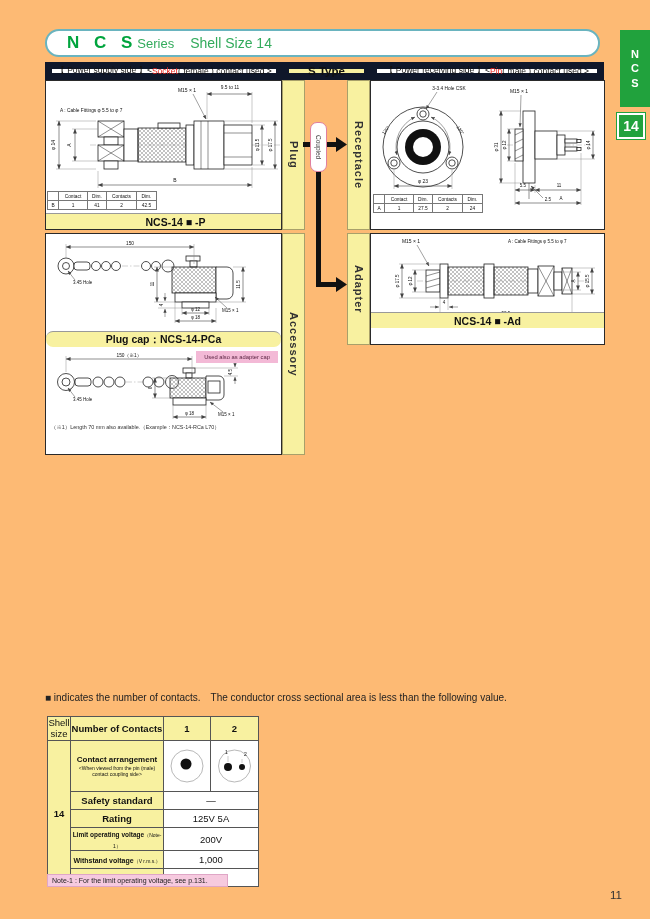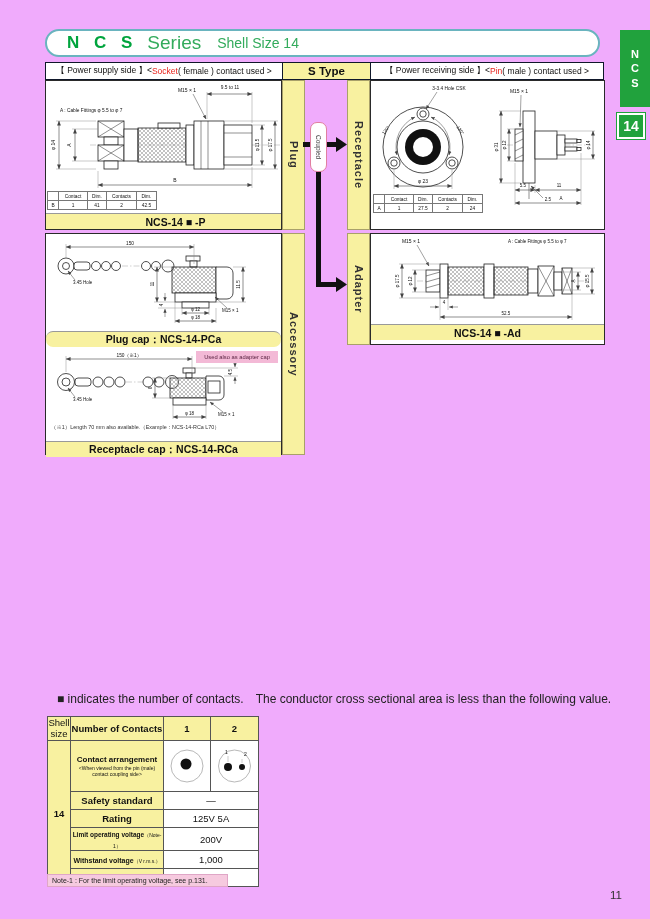--- a/index.html
+++ b/index.html
@@ -1,35 +1,35 @@
 <!DOCTYPE html>
 <html><head>
 <meta charset="utf-8">
 <style>
   html,body{margin:0;padding:0;background:#fff;}
-  .page{position:relative;width:650px;height:919px;background:#f0abfc;overflow:hidden;
+  .page{position:relative;width:650px;height:919px;background:#fdba74;overflow:hidden;
         font-family:"Liberation Sans",sans-serif;color:#111;}
   .abs{position:absolute;}
 
   
   .title-box{left:45px;top:29px;width:555px;height:28px;border:2px solid #6ab4bf;
     border-radius:14px;box-sizing:border-box;display:flex;align-items:center;padding-left:20px;background:#fff;}
   .brand{color:#00a43d;font-weight:bold;font-size:17px;letter-spacing:5px;}
-  .series{color:#33ab5c;font-size:19px;margin-left:10px;}
+  .series{color:#33ab5c;font-size:13px;margin-left:0;}
   .shellsz{color:#33ab5c;font-size:14px;margin-left:16px;}
 
   .side-tab{left:620px;top:30px;width:30px;height:77px;background:#21a23d;color:#fff;
     display:flex;align-items:center;justify-content:center;font-weight:bold;font-size:11px;
     line-height:1.3;white-space:pre-line;text-align:center;}
   .side-badge{left:617px;top:113px;width:28px;height:26px;background:#21a23d;border:2px solid #fff;
     box-shadow:0 0 0 1px #21a23d;box-sizing:border-box;color:#fff;font-weight:bold;font-size:14px;
     display:flex;align-items:center;justify-content:center;}
 
   
-  .th-cell{top:62px;height:18px;border:1px solid #0f172a;box-sizing:border-box;background:#fff;
+  .th-cell{top:62px;height:18px;border:7px solid #0f172a;box-sizing:border-box;background:#fff;
     display:flex;align-items:center;justify-content:center;font-size:8.5px;white-space:nowrap;}
   .th-left{left:45px;width:238px;}
   .th-mid{left:282px;width:89px;background:#f8f1a0;font-weight:bold;font-size:11.5px;}
   .th-right{left:370px;width:234px;}
   .red{color:#e8231d;}
 
   
   .vbar{background:#f8f1a0;border:1px solid #a8a06a;box-sizing:border-box;
     display:flex;align-items:center;justify-content:center;}
   .vbar span{writing-mode:vertical-rl;font-weight:bold;font-size:11px;color:#333;letter-spacing:1px;}
@@ -57,21 +57,21 @@
   
   .mini{position:absolute;border-collapse:collapse;font-size:4.8px;background:#fff;z-index:2;}
   .mini td{border:1px solid #777;text-align:center;padding:0 1px;height:8px;}
 
   
   .tag{left:196px;top:351px;width:82px;height:12px;background:#f3b9d6;color:#5a2442;font-size:5.8px;
     display:flex;align-items:center;justify-content:center;z-index:2;}
   .capnote{left:51px;top:424px;font-size:5.4px;color:#333;z-index:2;}
 
   
-  .intro{left:57px;top:691px;font-size:12px;color:#222;}
+  .intro{left:45px;top:691px;font-size:10px;color:#222;}
   .spec{position:absolute;left:47px;top:716px;border-collapse:collapse;background:#fff;table-layout:fixed;}
   .spec td{border:1px solid #555;padding:0;text-align:center;vertical-align:middle;font-size:9.5px;}
   .spec .y{background:#f8f1a0;}
   .shellh{font-size:6px;line-height:1.15;white-space:pre-line;}
   .shellv{font-size:15px;font-weight:bold;}
   .noc{font-weight:bold;font-size:9px;}
   .colh{font-weight:bold;font-size:10px;}
   .lbl{font-weight:bold;}
   .s8{font-size:8px;} .s95{font-size:9.5px;} .s65{font-size:6.5px;} .s7{font-size:7px;} .s9{font-size:9px;}
   .s5{font-size:5px;} .s6{font-size:6px;}
@@ -355,21 +355,21 @@
         <line class="ext" x1="69" y1="64" x2="69" y2="86"></line>
           <line class="ext" x1="77" y1="61" x2="77" y2="76"></line>
         <line class="ldr" x1="59" y1="73" x2="68" y2="73"></line>
           <line class="ldr" x1="87" y1="73" x2="78" y2="73"></line>
         <text x="73" y="70" text-anchor="middle" class="t45">4</text>
         <line class="ext" x1="201" y1="60" x2="201" y2="86"></line>
         <line class="dim" x1="69" y1="83" x2="201" y2="83"></line>
         <text x="135" y="80.5" text-anchor="middle" class="t45">52.5</text>
       </g>
     </svg>
-    <div class="caption" style="bottom:4px;">
+    <div class="caption" style="bottom:16px;">
         <span>NCS-14 ■ -Ad</span>
       </div>
   </div>
 
   <div class="abs dbox" style="left:45px;top:233px;width:237px;height:222px;">
 
     <svg class="abs" style="left:0;top:0;" width="237" height="97" viewBox="0 0 237 97">
       <g>
         <circle class="oln2" cx="20" cy="32" r="8"></circle>
           <circle class="oln2" cx="20" cy="32" r="3.5"></circle>
@@ -459,23 +459,20 @@
           <line class="ldr" x1="189" y1="38" x2="189" y2="31"></line>
         <text transform="rotate(-90 185.5 26)" x="185.5" y="26" text-anchor="middle" class="t45">4.5</text>
         <line class="ext" x1="127" y1="59" x2="127" y2="73"></line>
           <line class="ext" x1="160" y1="59" x2="160" y2="73"></line>
         <line class="dim" x1="127" y1="71" x2="160" y2="71"></line>
         <text x="143.5" y="68.5" text-anchor="middle" class="t45">φ 18</text>
         <text x="172" y="70" class="t45">M15 × 1</text>
         <line class="ldr" x1="177" y1="66" x2="164" y2="56"></line>
       </g>
     </svg>
-    <div class="caption" style="top:207px;">
-        <span>Receptacle cap：NCS-14-RCa</span>
-      </div>
   </div>
 
   <div class="abs tag">Used also as adapter cap</div>
   <div class="abs capnote">（※1）Length 70 mm also available.（Example：NCS-14-RCa L70）</div>
 
   <div class="abs intro">■ indicates the number of contacts.　The conductor cross sectional area is less than the following value.</div>
 
   <table class="spec">
     <colgroup>
         <col style="width:23px">

